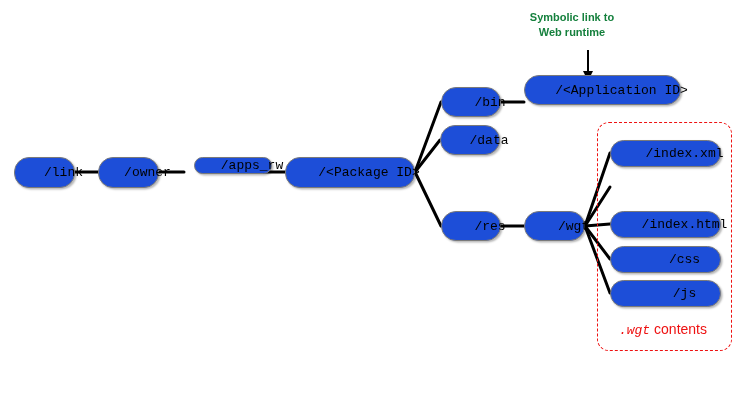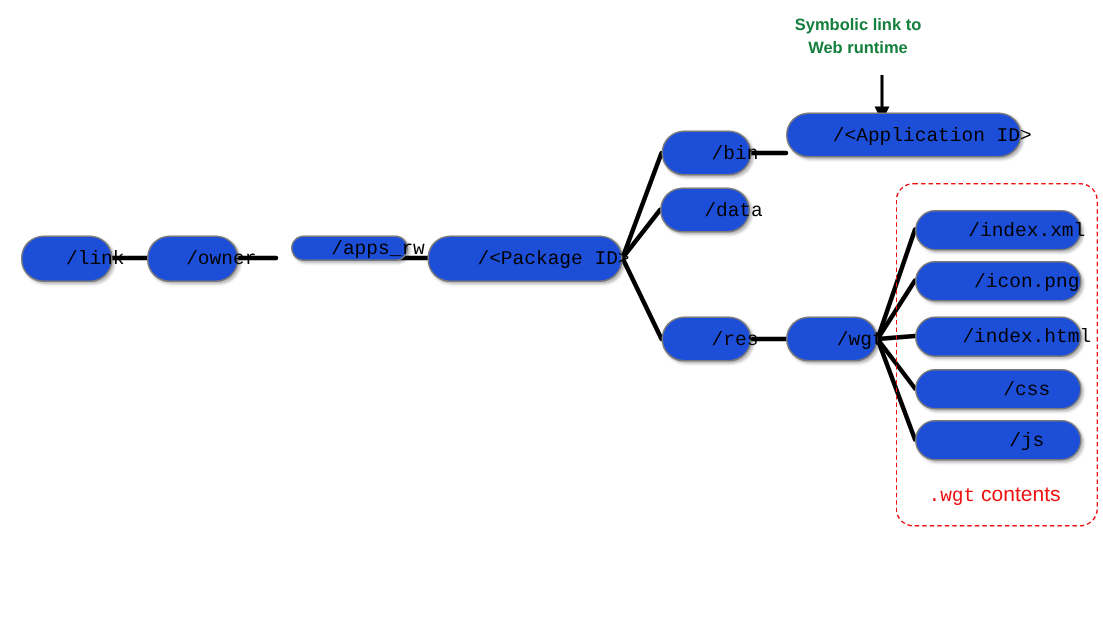--- a/index.html
+++ b/index.html
@@ -37,20 +37,21 @@
     z-index:1;
   }
   .wgt-contents-label{
     position:absolute;left:598px;top:321px;width:130px;
     text-align:center;font-size:14px;z-index:2;
     color:var(--red);
   }
   .wgt-contents-label .mono{
     font-family:"Liberation Mono","DejaVu Sans Mono",monospace;
     font-size:13px;
+    font-style:italic;
   }
   .wgt-contents-label .sans{
     font-family:"Liberation Sans",sans-serif;
     text-align:center;
   }
   
   .n-home        {left:14px; top:157px;width:61px; height:31px;}
   .n-owner       {left:98px; top:157px;width:61px; height:31px;}
   .n-apps-rw     {left:178px;top:157px;width:78px; height:17px;margin-left:16px;}
   .n-package-id  {left:285px;top:157px;width:130px;height:31px;}
@@ -109,18 +110,17 @@
   <div class="node n-home">/link</div>
   <div class="node n-owner">/owner</div>
   <div class="node n-apps-rw">/apps_rw</div>
   <div class="node n-package-id">/&lt;Package ID&gt;</div>
   <div class="node n-bin">/bin</div>
   <div class="node n-app-id">/&lt;Application ID&gt;</div>
   <div class="node n-data">/data</div>
   <div class="node n-res">/res</div>
   <div class="node n-wgt">/wgt</div>
   <div class="node n-config-xml">/index.xml</div>
-  <div class="node n-icon-png">/icon.png</div>
   <div class="node n-index-html">/index.html</div>
   <div class="node n-css">/css</div>
   <div class="node n-js">/js</div>
 
 </div>
 
 </body></html>

